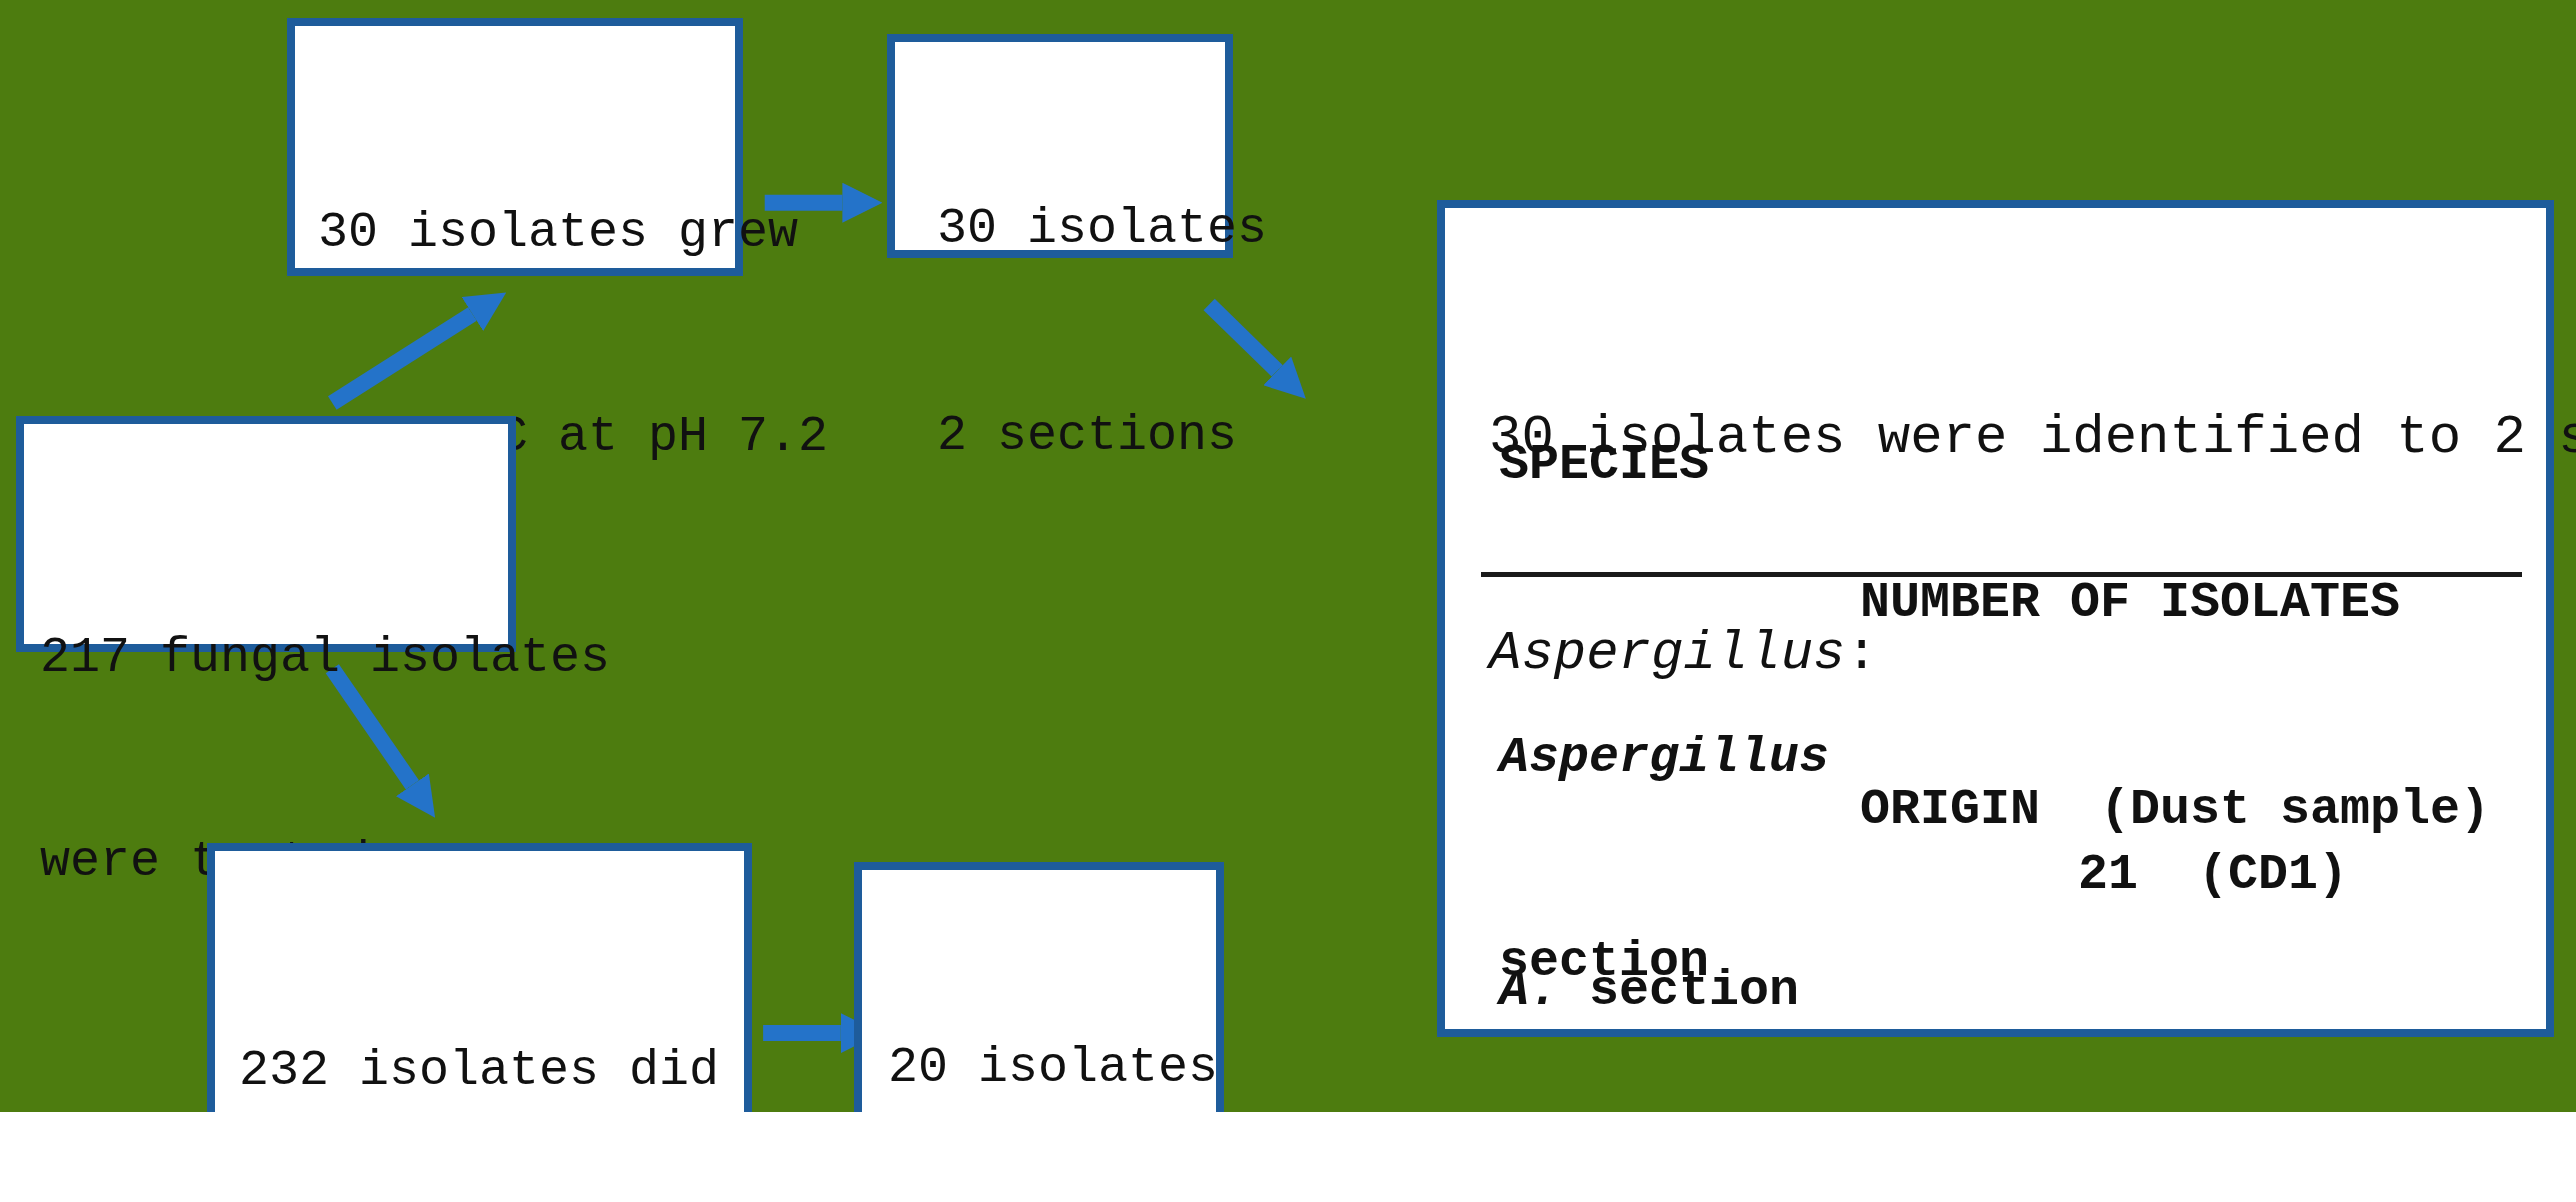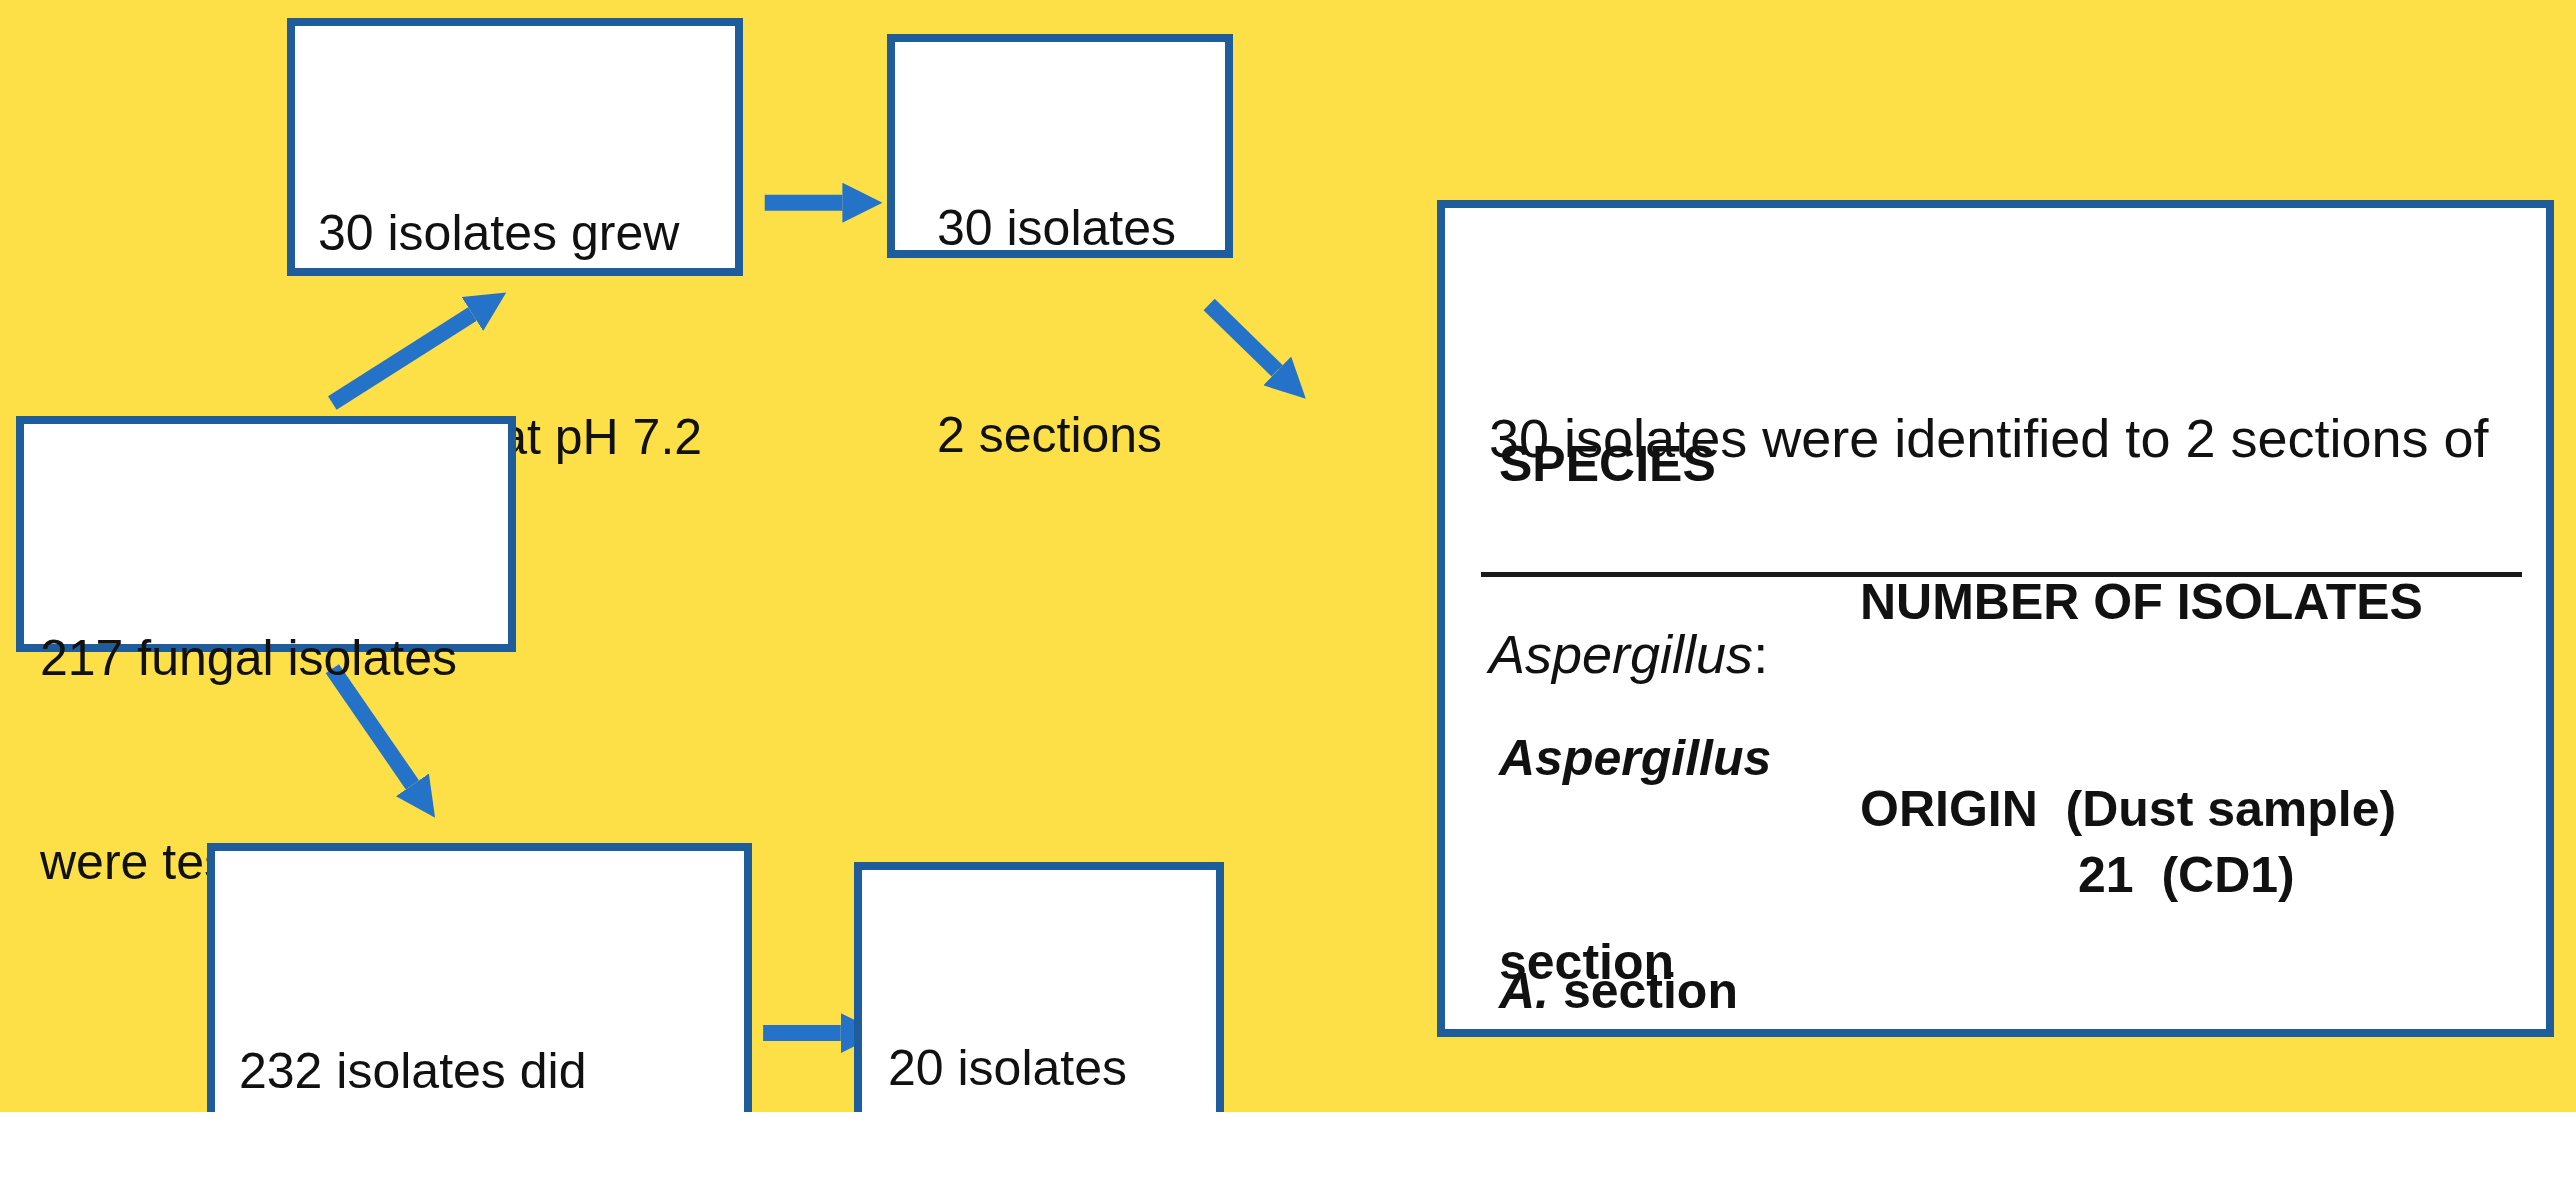--- a/index.html
+++ b/index.html
@@ -1,21 +1,21 @@
 <!DOCTYPE html>
 <html style="font-size:13px"><head>
 <meta charset="utf-8">
 <style>
   html, body { margin: 0; padding: 0; background: #ffffff; }
   .canvas {
     position: relative;
     width: 2576px;
     height: 1112px;
-    background: #fde047;
-    font-family: Liberation Sans, sans-serif;
+    background: #4d7c0f;
+    font-family: Liberation Mono, monospace;
     color: #111111;
     overflow: hidden;
   }
   .arrows-layer {
     position: absolute;
     left: 0; top: 0;
     width: 2576px; height: 1203px;
     pointer-events: none;
   }
   .fbox {

